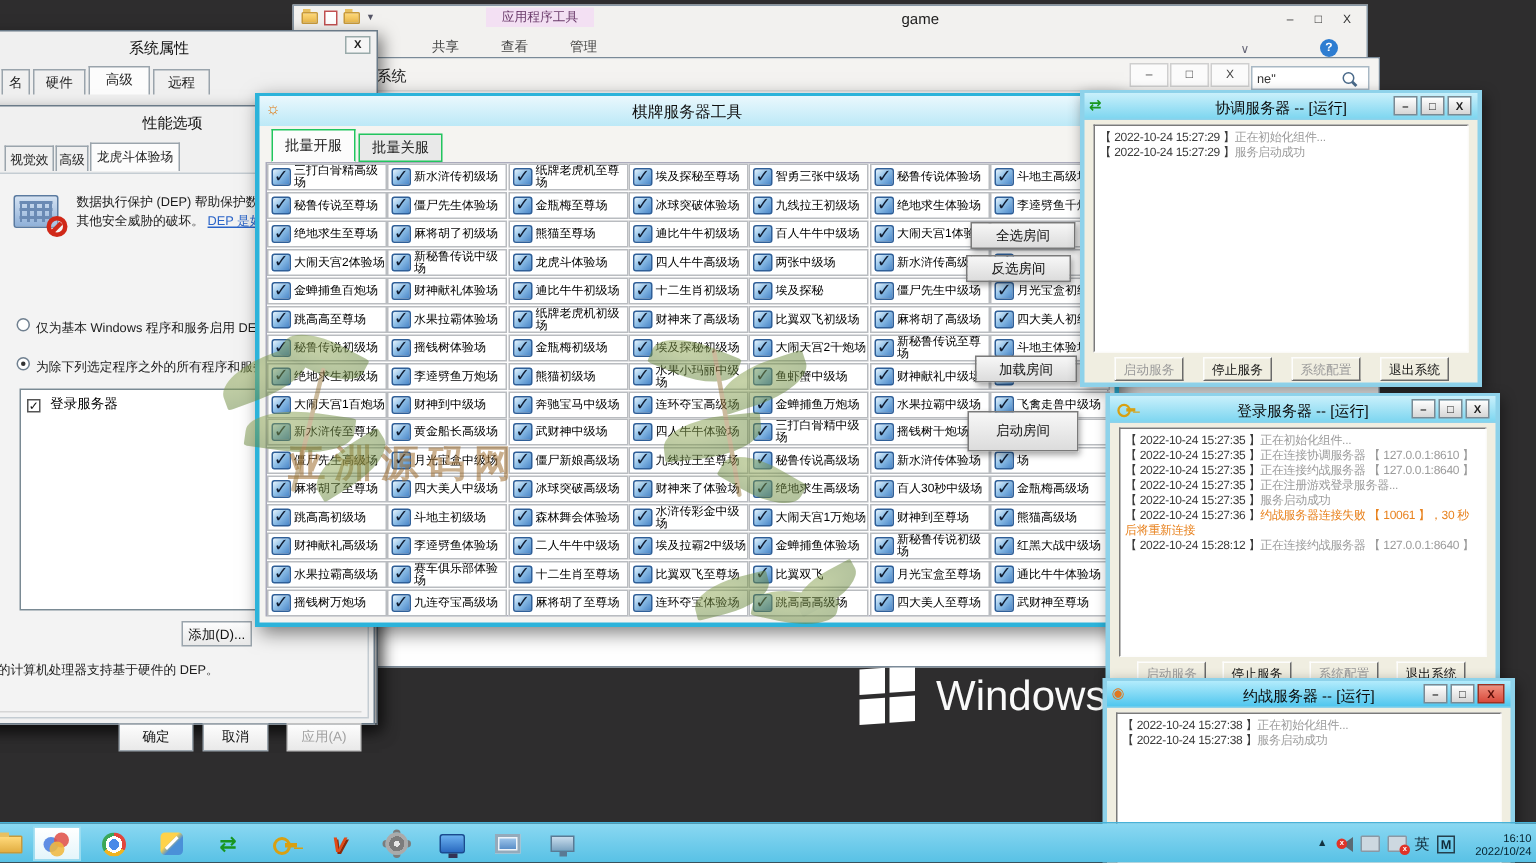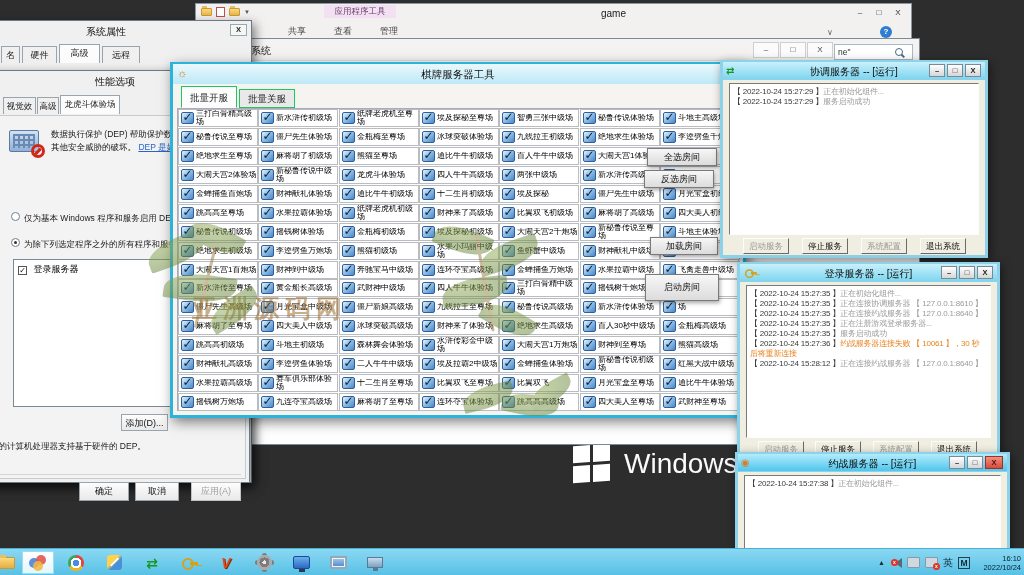--- a/index.html
+++ b/index.html
@@ -747,20 +747,21 @@
   <div class="ctitle active">
     <span class="cico" style="color:#e07820">◉</span>
     <div class="t">约战服务器 -- [运行]</div>
     <span class="cwb" style="right:42px">–</span>
     <span class="cwb" style="right:24px">□</span>
     <span class="cwb red" style="right:4px;width:18px">X</span>
   </div>
   <div class="cbody">
     <div class="log" style="left:6px;top:3px;width:257px;height:110px">
         <div class="logline"><span class="ts">【 2022-10-24 15:27:38 】</span><span class="msg">正在初始化组件...</span></div>
+        <div class="logline"><span class="ts">【 2022-10-24 15:27:38 】</span><span class="msg">服务启动成功</span></div>
       </div>
   </div>
 </div>
 
 <div id="taskbar">
   <div class="tile" style="left:-10px">
       <span class="i-folder"></span>
     </div>
   <div class="tile active" style="left:22px">
     <span class="i-app">

